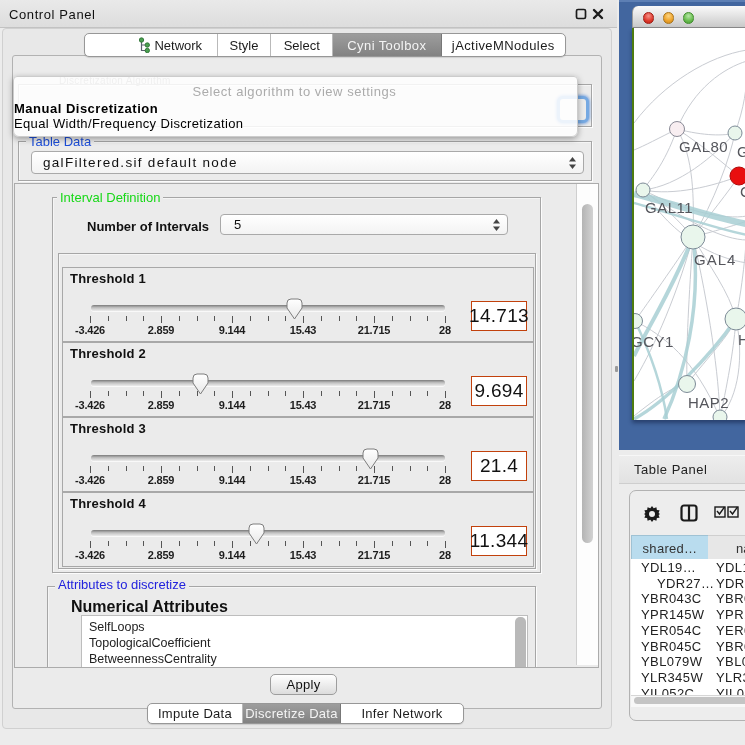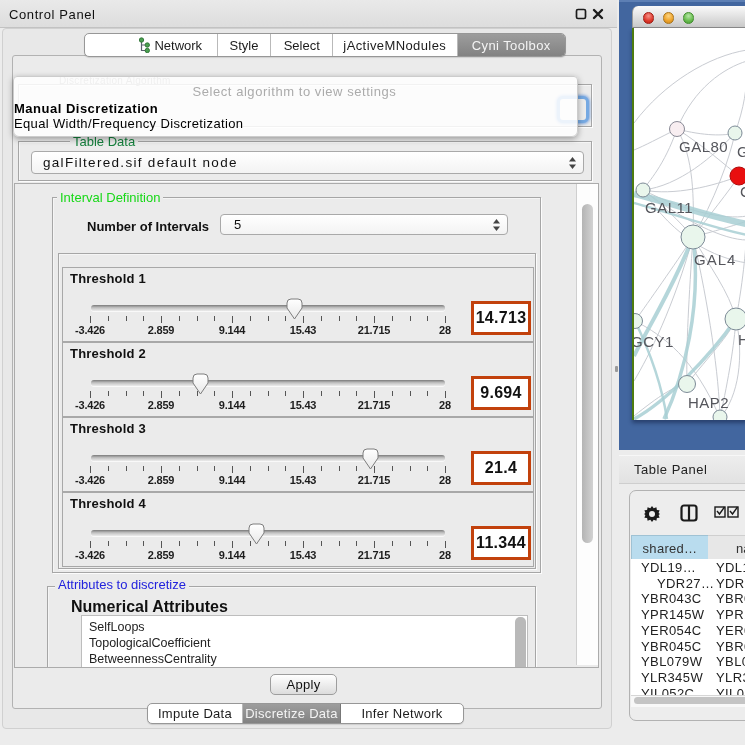--- a/index.html
+++ b/index.html
@@ -15,22 +15,22 @@
   .tabbar .seg:last-child{border-right:none;}
   .tabbar .sel{background:linear-gradient(#9d9d9d,#828282);color:#f4f4f4;border-right-color:#777;}
   .combo{position:absolute;background:linear-gradient(#ffffff,#f3f3f3);border:1px solid #a9a9a9;border-radius:4px;
          font-size:13px;color:#111;}
   .combo .ar{position:absolute;right:6px;top:50%;margin-top:-6px;width:9px;height:12px;}
   .vlab{font-weight:bold;font-size:11px;color:#1d1d1d;position:absolute;transform:translateX(-50%);letter-spacing:-0.2px;}
   .thr{position:absolute;left:47px;width:470px;height:73px;background:#ebebeb;border:1px solid #a8a8a8;}
   .thr .tt{position:absolute;left:7px;top:3px;font-weight:bold;font-size:13px;color:#111;letter-spacing:.2px;}
   .thr .track{position:absolute;left:28px;top:37px;width:354px;height:6px;border-radius:3px;
         background:linear-gradient(#7a7a7a,#c0c0c0 45%,#ececec);box-shadow:0 1px 0 rgba(255,255,255,.7);}
-  .thr .vbox{position:absolute;left:408px;top:33px;width:54px;height:28px;background:#fff;border:3px solid #c2410c;
-        font-size:16px;color:#111;display:flex;align-items:center;justify-content:center;letter-spacing:.3px;font-weight:bold;}
+  .thr .vbox{position:absolute;left:408px;top:33px;width:54px;height:28px;background:#fff;border:1px solid #c2410c;
+        font-size:19px;color:#111;display:flex;align-items:center;justify-content:center;letter-spacing:.3px;}
   .rowtxt{position:absolute;font-size:13px;color:#222;letter-spacing:.4px;white-space:nowrap;}
 </style>
 </head>
 <body>
 
 <div class="abs" style="left:0;top:0;width:617px;height:27px;background:linear-gradient(#e9e9e9,#dddddd);border-bottom:1px solid #c2c2c2;">
   <div class="abs" style="left:9px;top:7px;font-size:13px;letter-spacing:.6px;color:#111;">Control Panel</div>
   <svg class="abs" style="left:575px;top:8px;" width="12" height="12" viewBox="0 0 12 12">
     <rect x="1.5" y="1.5" width="9" height="9" rx="1.5" fill="none" stroke="#1b1b1b" stroke-width="1.7"></rect>
   </svg>
@@ -47,31 +47,31 @@
   <div class="seg" style="width:92px;">
     <svg width="11" height="16" viewBox="0 0 11 16" style="margin-right:4px;">
       <path d="M2.5 4 V14 M2.5 8 H6.5 M2.5 13.5 H6.5" stroke="#5a5f6e" stroke-width="1.2" fill="none"></path>
       <circle cx="2.5" cy="3" r="2.2" fill="#4aa050" stroke="#2c7234" stroke-width="0.9"></circle>
       <circle cx="8.3" cy="8" r="2.2" fill="#4aa050" stroke="#2c7234" stroke-width="0.9"></circle>
       <circle cx="8.3" cy="13.5" r="2.2" fill="#4aa050" stroke="#2c7234" stroke-width="0.9"></circle>
     </svg>
     Network</div>
   <div class="seg" style="width:53px;">Style</div>
   <div class="seg" style="width:61px;">Select</div>
+  <div class="seg sel" style="width:108px;letter-spacing:.4px;">Cyni Toolbox</div>
   <div class="seg" style="width:124px;letter-spacing:.4px;">jActiveMNodules</div>
-  <div class="seg sel" style="width:108px;letter-spacing:.4px;">Cyni Toolbox</div>
 </div>
 
 <div class="abs etched" style="left:18px;top:84px;width:572px;height:41px;"></div>
 <div class="abs" style="left:23px;top:75px;font-size:10px;color:#8f8f8f;letter-spacing:.3px;margin-left:36px;">Discretization Algorithm</div>
 
 <div class="abs" style="left:557px;top:96px;width:26px;height:21px;border-radius:6px;border:3px solid #76a9e2;box-shadow:0 0 3px 1px rgba(100,150,220,.8);background:#ececec;"></div>
 
 <div class="abs etched" style="left:18px;top:141px;width:572px;height:38px;"></div>
-<div class="glabel" style="left:26px;top:135px;color:#15803d;margin-left:44px;">Table Data</div>
+<div class="glabel" style="left:26px;top:135px;color:#1d4ed8;">Table Data</div>
 <div class="combo" style="left:31px;top:151px;width:551px;height:21px;">
   <span style="position:absolute;left:11px;top:3px;letter-spacing:1.3px;font-size:13.5px;">galFiltered.sif default node</span>
   <svg class="ar" viewBox="0 0 9 12">
       <path d="M4.5 0 L8 4.5 H1 Z" fill="#444"></path>
       <path d="M4.5 12 L1 7.5 H8 Z" fill="#444"></path>
     </svg>
 </div>
 
 <div class="abs" style="left:14px;top:183px;width:583px;height:483px;border:1px solid #ababab;background:#ebebeb;overflow:hidden;" id="scrollpane">
 

